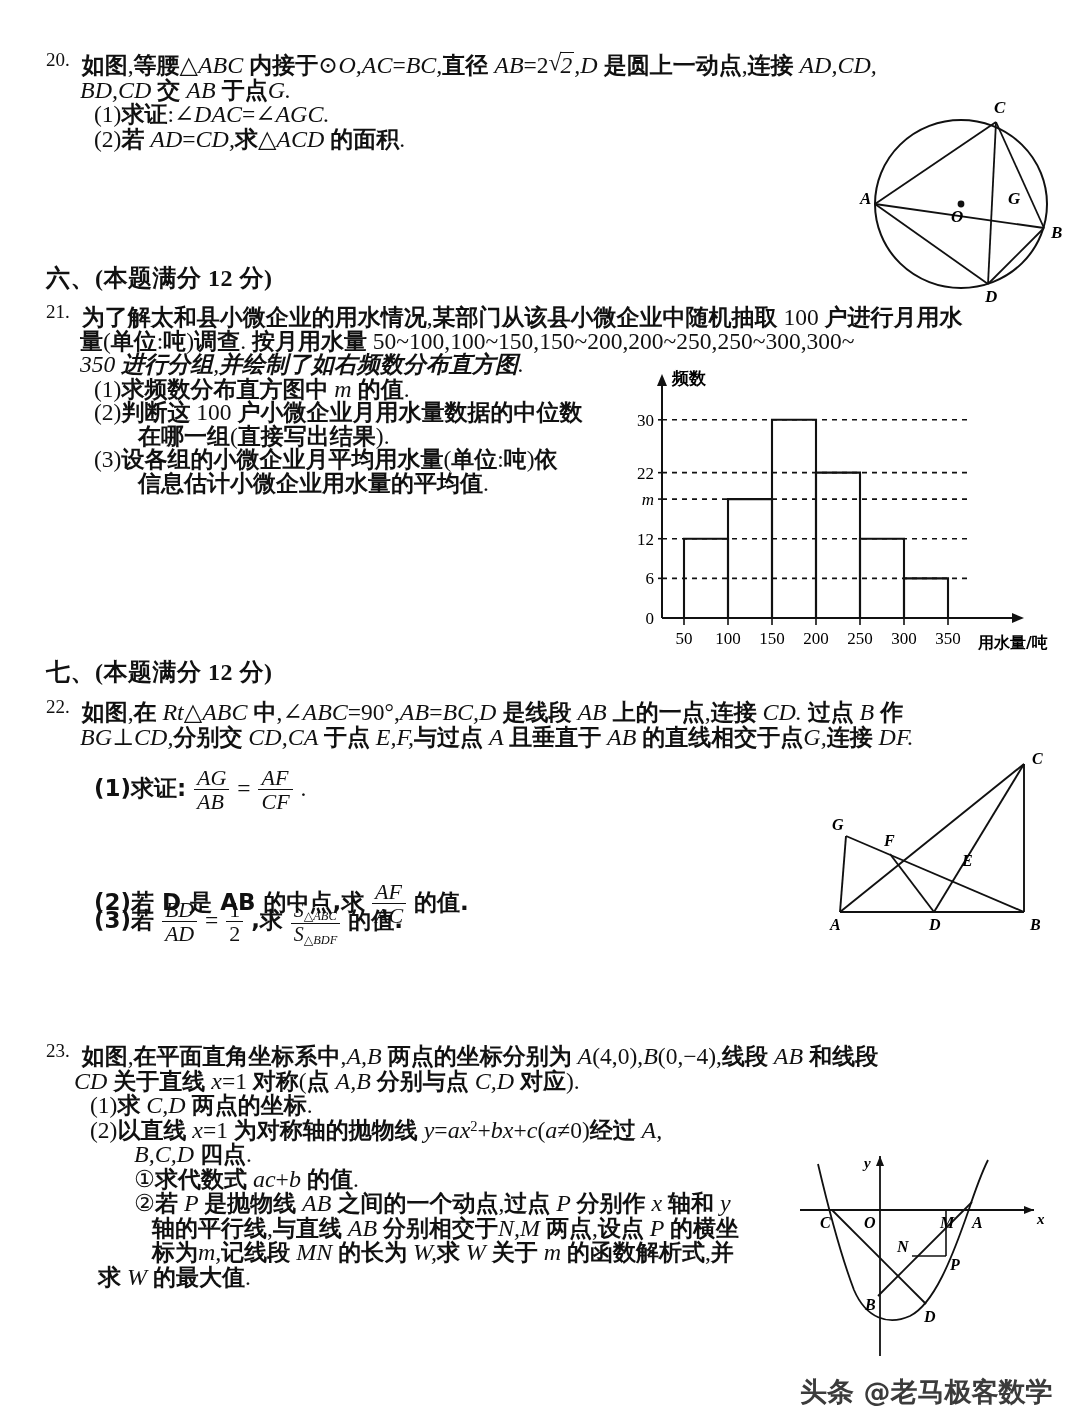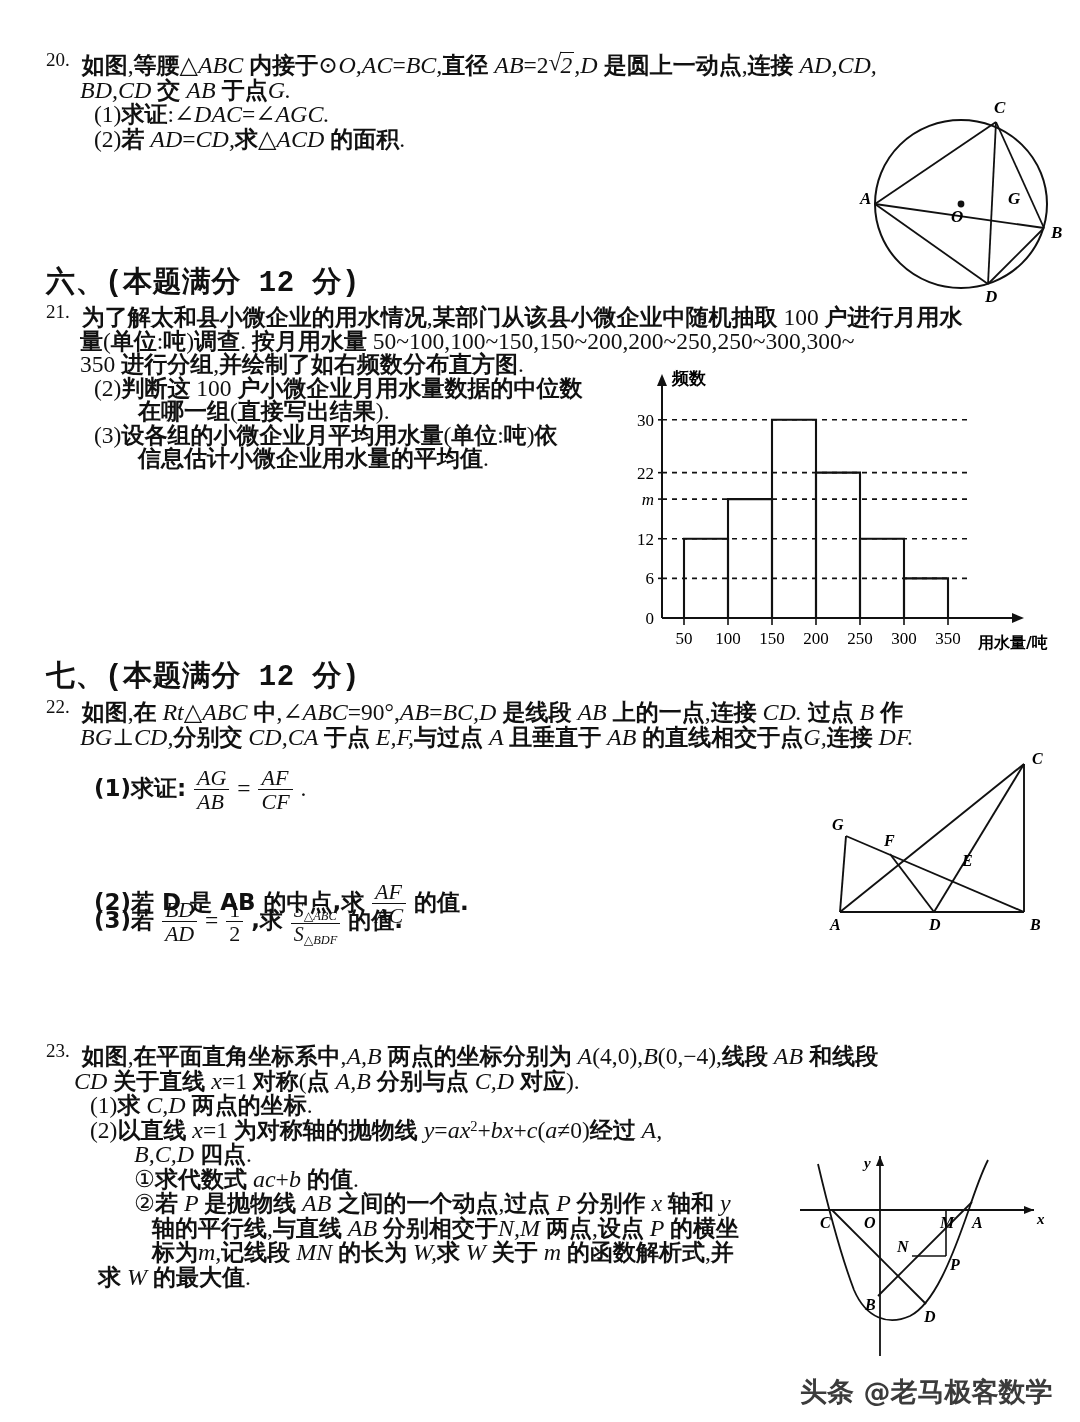--- a/index.html
+++ b/index.html
@@ -9,21 +9,21 @@
     color:#111;
   }
   .page{position:absolute;inset:0;}
 
   
   .blk{position:absolute;}
   .ln{white-space:nowrap;line-height:1.0;}
   .cn{font-family:"DejaVu Sans","Liberation Sans",sans-serif;font-weight:600;}
   .it{font-style:italic;font-family:"Liberation Serif","DejaVu Serif",serif;}
   .qnum{font-family:"Liberation Serif",serif;}
-  .sect{font-family:Liberation Mono, monospace;font-weight:700;font-size:29px;letter-spacing:.5px;}
+  .sect{font-family:Liberation Serif, serif;font-weight:700;font-size:24px;letter-spacing:.5px;}
 
   
   .ptext{font-size:23.5px;line-height:41px;}
   .ptext .it{font-size:24px;}
 
   
   .frac{display:inline-block;vertical-align:-0.55em;text-align:left;font-style:italic;line-height:1.05;margin:0 2px;}
   .frac .t{display:block;padding:0 3px;font-size:22px;}
   .frac .b{display:block;border-top:1.6px solid #111;padding:0 3px;font-size:22px;}
   .frac.small .t,.frac.small .b{font-size:20px;}
@@ -103,24 +103,27 @@
 
     <div class="ln">
       <span class="qnum" style="font-size:19px;position:relative;top:-7px;">21.</span>
       <span style="display:inline-block;width:6px;"></span><span class="cn" style="font-size:23px;">为了解太和县小微企业的用水情况</span><span>,</span><span class="cn" style="font-size:23px;">某部门从该县小微企业中随机抽取</span> <span>100 </span><span class="cn" style="font-size:23px;">户进行月用水</span>
     </div>
 
     <div class="ln" style="margin-left:34px;">
       <span class="cn" style="font-size:23px;">量</span><span>(</span><span class="cn" style="font-size:23px;">单位</span><span>:</span><span class="cn" style="font-size:23px;">吨</span><span>)</span><span class="cn" style="font-size:23px;">调查</span><span>. </span><span class="cn" style="font-size:23px;">按月用水量</span> <span>50~100,100~150,150~200,200~250,250~300,300~</span>
     </div>
 
-    <div class="ln" style="margin-left:34px;">
+    <div class="ln" style="margin-left:34px;font-style:italic;">
       <span>350 </span><span class="cn" style="font-size:23px;">进行分组</span><span>,</span><span class="cn" style="font-size:23px;">并绘制了如右频数分布直方图</span><span>.</span>
     </div>
 
+    <div class="ln" style="margin-left:48px;">
+      <span>(1)</span><span class="cn" style="font-size:23px;">求频数分布直方图中</span> <span class="it">m </span><span class="cn" style="font-size:23px;">的值</span><span>.</span>
+    </div>
 
     <div class="ln" style="margin-left:48px;">
       <span>(2)</span><span class="cn" style="font-size:23px;">判断这</span> <span>100 </span><span class="cn" style="font-size:23px;">户小微企业月用水量数据的中位数</span>
     </div>
     <div class="ln" style="margin-left:92px;">
       <span class="cn" style="font-size:23px;">在哪一组</span><span>(</span><span class="cn" style="font-size:23px;">直接写出结果</span><span>).</span>
     </div>
 
     <div class="ln" style="margin-left:48px;">
       <span>(3)</span><span class="cn" style="font-size:23px;">设各组的小微企业月平均用水量</span><span>(</span><span class="cn" style="font-size:23px;">单位</span><span>:</span><span class="cn" style="font-size:23px;">吨</span><span>)</span><span class="cn" style="font-size:23px;">依</span>

